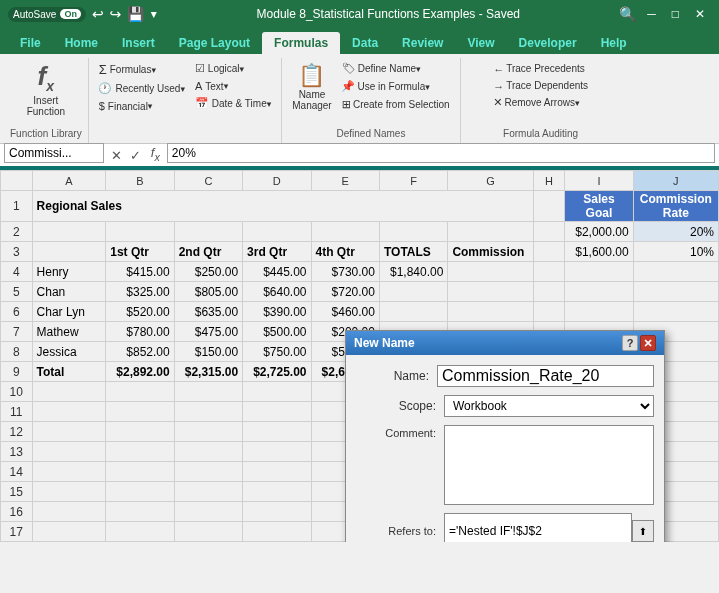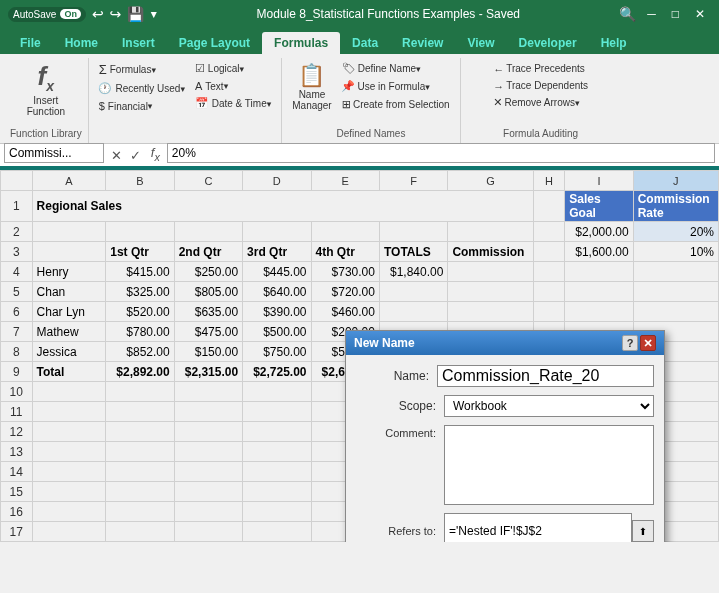--- a/index.html
+++ b/index.html
@@ -179,21 +179,21 @@
     }
     .row-header {
       background: #f0f0f0;
       text-align: center;
       font-weight: normal;
       color: #333;
       min-width: 24px;
     }
     .cell-bold { font-weight: bold; }
     .cell-right { text-align: right; }
-    .cell-highlight-blue { background: #4472c4; color: white; font-weight: bold; }
+    .cell-highlight-blue { background: #4472c4; color: white; font-weight: bold; text-align: center; }
     .dialog {
       position: absolute;
       top: 160px;
       left: 345px;
       width: 320px;
       background: #f0f0f0;
       border: 1px solid #888;
       box-shadow: 3px 3px 8px rgba(0,0,0,0.4);
       pointer-events: all;
     }

